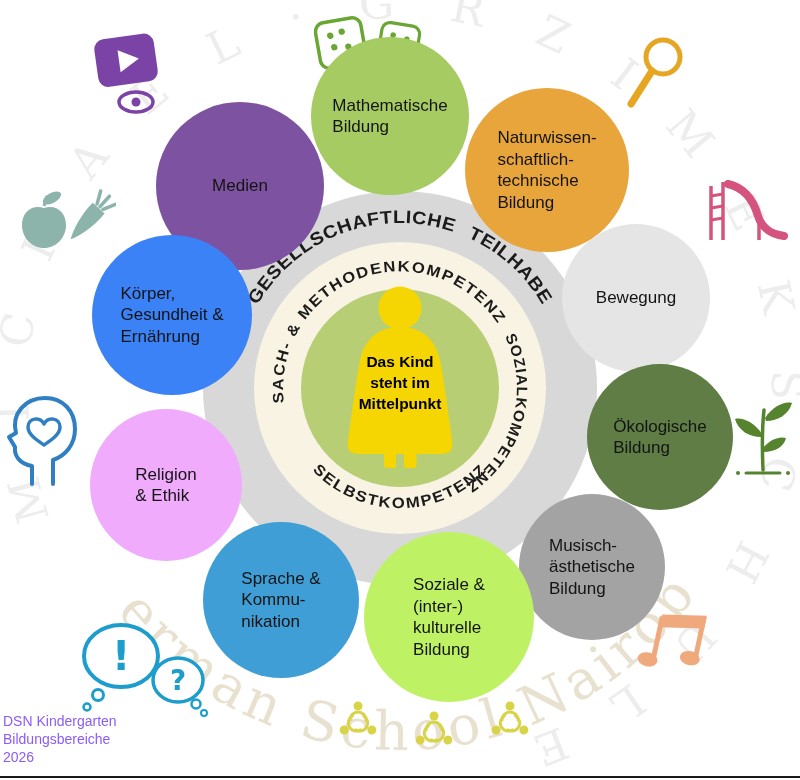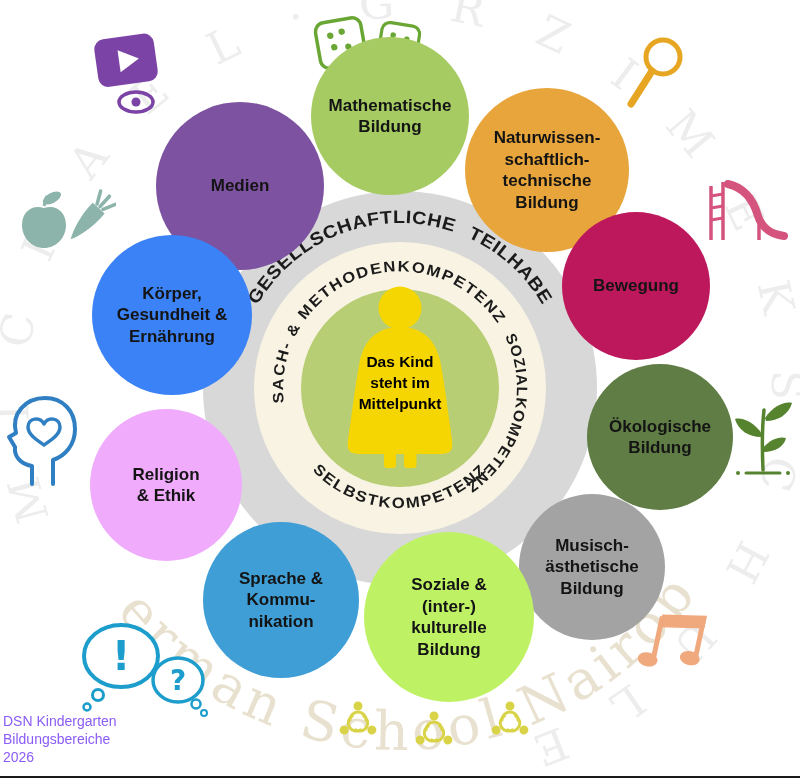--- a/index.html
+++ b/index.html
@@ -3,21 +3,21 @@
 <meta charset="utf-8">
 <style>
   html,body{margin:0;padding:0;}
   body{
     width:800px;height:780px;position:relative;overflow:hidden;
     background:#ffffff;font-family:"Liberation Sans",sans-serif;
   }
   .layer{position:absolute;left:0;top:0;width:800px;height:780px;}
   .bubble{
     position:absolute;border-radius:50%;
-    display:flex;align-items:center;justify-content:center;text-align:center;font-weight:bold;
+    display:flex;align-items:center;justify-content:center;
   }
   .bubble .label{
     white-space:pre-line;font-size:17px;line-height:21.5px;color:#141414;
   }
   .icon{position:absolute;}
   .center-text{
     position:absolute;left:330px;top:351px;width:140px;text-align:center;
     font-size:15.5px;font-weight:bold;line-height:21px;color:#000000;white-space:pre-line;
   }
   .caption{
@@ -231,21 +231,21 @@
 <div class="bubble" style="left: 311px; top: 37px; width: 158px; height: 158px; background: rgb(166, 203, 98);">
   <span class="label">Mathematische
 Bildung</span>
 </div>
 <div class="bubble" style="left: 465px; top: 88px; width: 164px; height: 164px; background: rgb(232, 165, 59);">
   <span class="label">Naturwissen-
 schaftlich-
 technische
 Bildung</span>
 </div>
-<div class="bubble" style="left: 562px; top: 212px; width: 148px; height: 148px; background: #be185d;">
+<div class="bubble" style="left: 562px; top: 224px; width: 148px; height: 148px; background: #e5e5e5;">
   <span class="label">Bewegung</span>
 </div>
 <div class="bubble" style="left: 587px; top: 364px; width: 146px; height: 146px; background: rgb(95, 125, 68);">
   <span class="label">Ökologische
 Bildung</span>
 </div>
 <div class="bubble" style="left: 519px; top: 494px; width: 146px; height: 146px; background: #a3a3a3;">
   <span class="label">Musisch-
 ästhetische
 Bildung</span>

